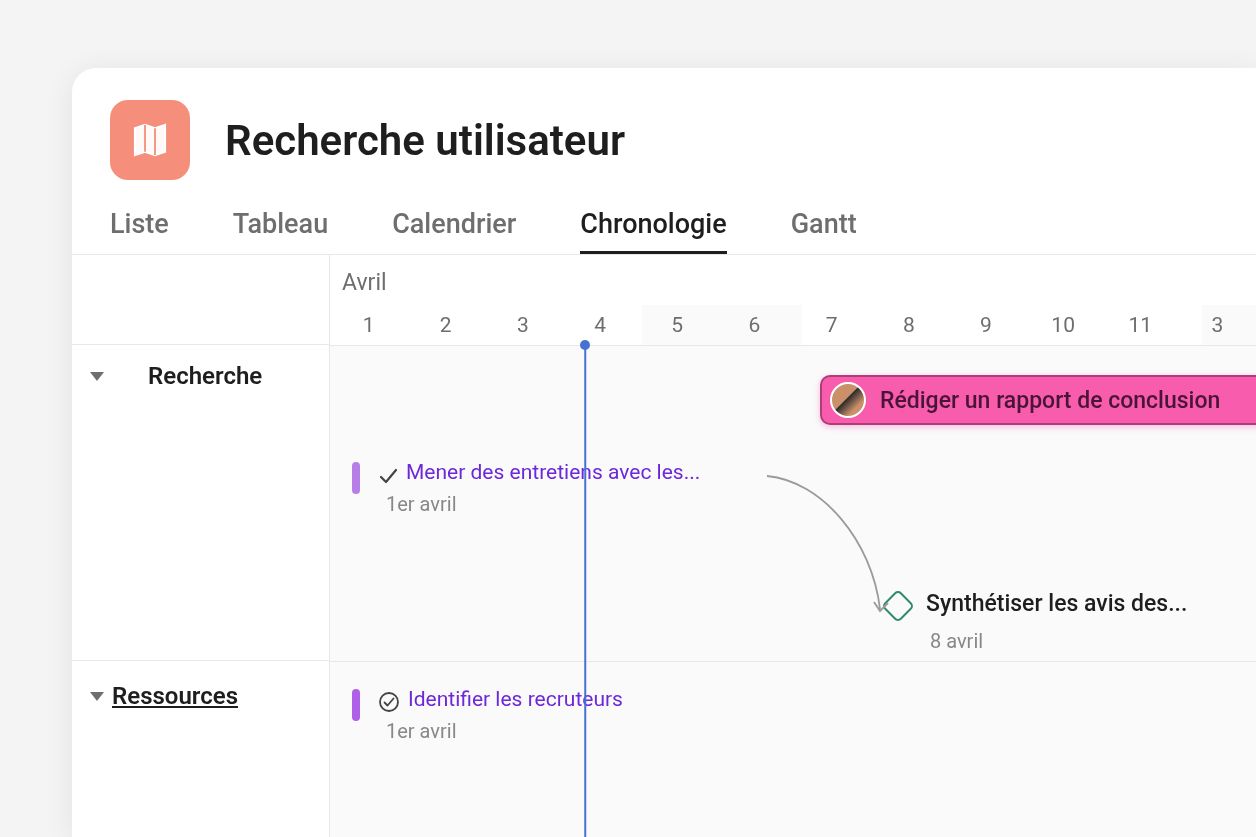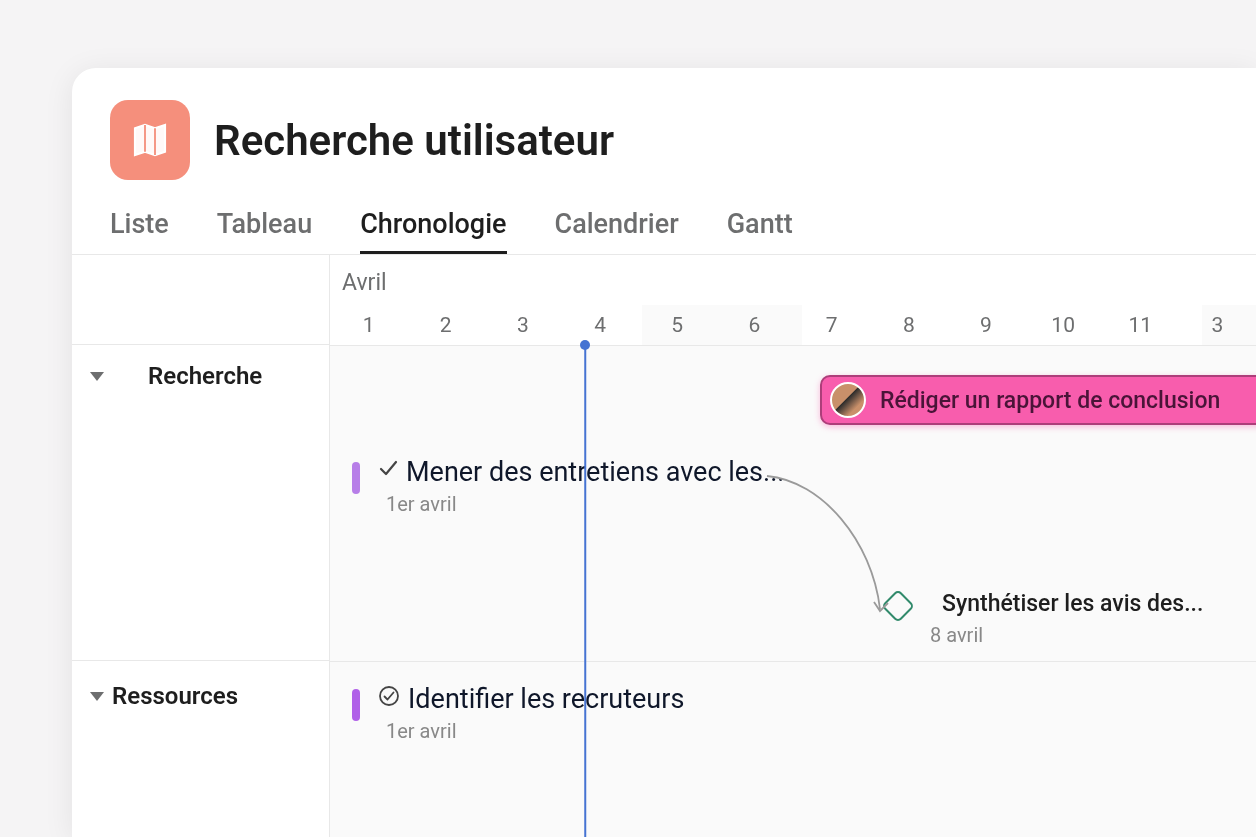--- a/index.html
+++ b/index.html
@@ -30,21 +30,21 @@
     }
 
     
     .header {
       padding: 32px 38px 0 38px;
     }
 
     .title-row {
       display: flex;
       align-items: center;
-      gap: 24px;
+      gap: 35px;
     }
 
     .project-icon {
       width: 80px;
       height: 80px;
       background: #F58F7C;
       border-radius: 18px;
       display: flex;
       align-items: center;
       justify-content: center;
@@ -52,21 +52,21 @@
     }
 
     .project-title {
       font-size: 42px;
       font-weight: 600;
       color: #1e1e1e;
     }
 
     .tabs {
       display: flex;
-      gap: 48px;
+      gap: 64px;
       margin-top: 28px;
       padding-left: 0px;
     }
 
     .tab {
       font-size: 27px;
       font-weight: 500;
       color: #6d6e6f;
       padding-bottom: 14px;
       cursor: pointer;
@@ -125,20 +125,21 @@
       border-bottom: 1px solid #e8e8e8;
     }
 
     .section-header.sect-1 {
       padding-top: 12px;
       gap: 44px;
     }
 
     .section-header.sect-2 {
       padding-top: 20px;
+      text-decoration: underline;
     }
 
     .tri {
       display: inline-block;
       width: 0;
       height: 0;
       border-left: 7px solid transparent;
       border-right: 7px solid transparent;
       border-top: 9px solid #6d6e6f;
     }
@@ -282,26 +283,26 @@
       width: 8px;
       height: 32px;
       border-radius: 6px;
     }
 
     .tick-bar.purple1 { background: #b77ee8; }
     .tick-bar.purple2 { background: #b060e8; }
 
     .task-done-label {
       margin-left: 26px;
-      font-size: 27px;
-      color: #0f172a;
+      font-size: 21px;
+      color: #6d28d9;
       line-height: 28px;
       white-space: nowrap;
       display: flex;
-      align-items: flex-start;
+      align-items: flex-end;
       gap: 8px;
     }
 
     .task-done-date {
       margin-left: 34px;
       margin-top: 6px;
       font-size: 20px;
       color: #888;
     }
 
@@ -317,30 +318,30 @@
       top: 4px;
       left: 0;
       width: 24px;
       height: 24px;
       border: 2.5px solid #318a6b;
       border-radius: 5px;
       transform: rotate(45deg);
     }
 
     .milestone-label {
-      margin-left: 56px;
+      margin-left: 40px;
       font-size: 23px;
       font-weight: 500;
       color: #1e1e1e;
       white-space: nowrap;
     }
 
     .milestone-date {
       margin-left: 44px;
-      margin-top: 6px;
+      margin-top: 12px;
       font-size: 20px;
       color: #888;
     }
 
     .dep-arrow {
       position: absolute;
       top: 216px;
       left: 432px;
       width: 140px;
       height: 150px;
@@ -360,22 +361,22 @@
           <line x1="9" y1="3" x2="9" y2="19" stroke="#F58F7C" stroke-width="1.1"></line>
           <line x1="15" y1="5" x2="15" y2="21" stroke="#F58F7C" stroke-width="1.1"></line>
         </svg>
       </div>
       <div class="project-title">Recherche utilisateur</div>
     </div>
 
     <div class="tabs">
       <div class="tab">Liste</div>
       <div class="tab">Tableau</div>
+      <div class="tab">Calendrier</div>
       <div class="tab active">Chronologie</div>
-      <div class="tab">Calendrier</div>
       <div class="tab">Gantt</div>
     </div>
   </div>
 
   <div class="timeline">
 
     <div class="left-col">
       <div class="left-spacer"></div>
       <div class="section-spacer-1">
         <div class="section-header sect-1">

